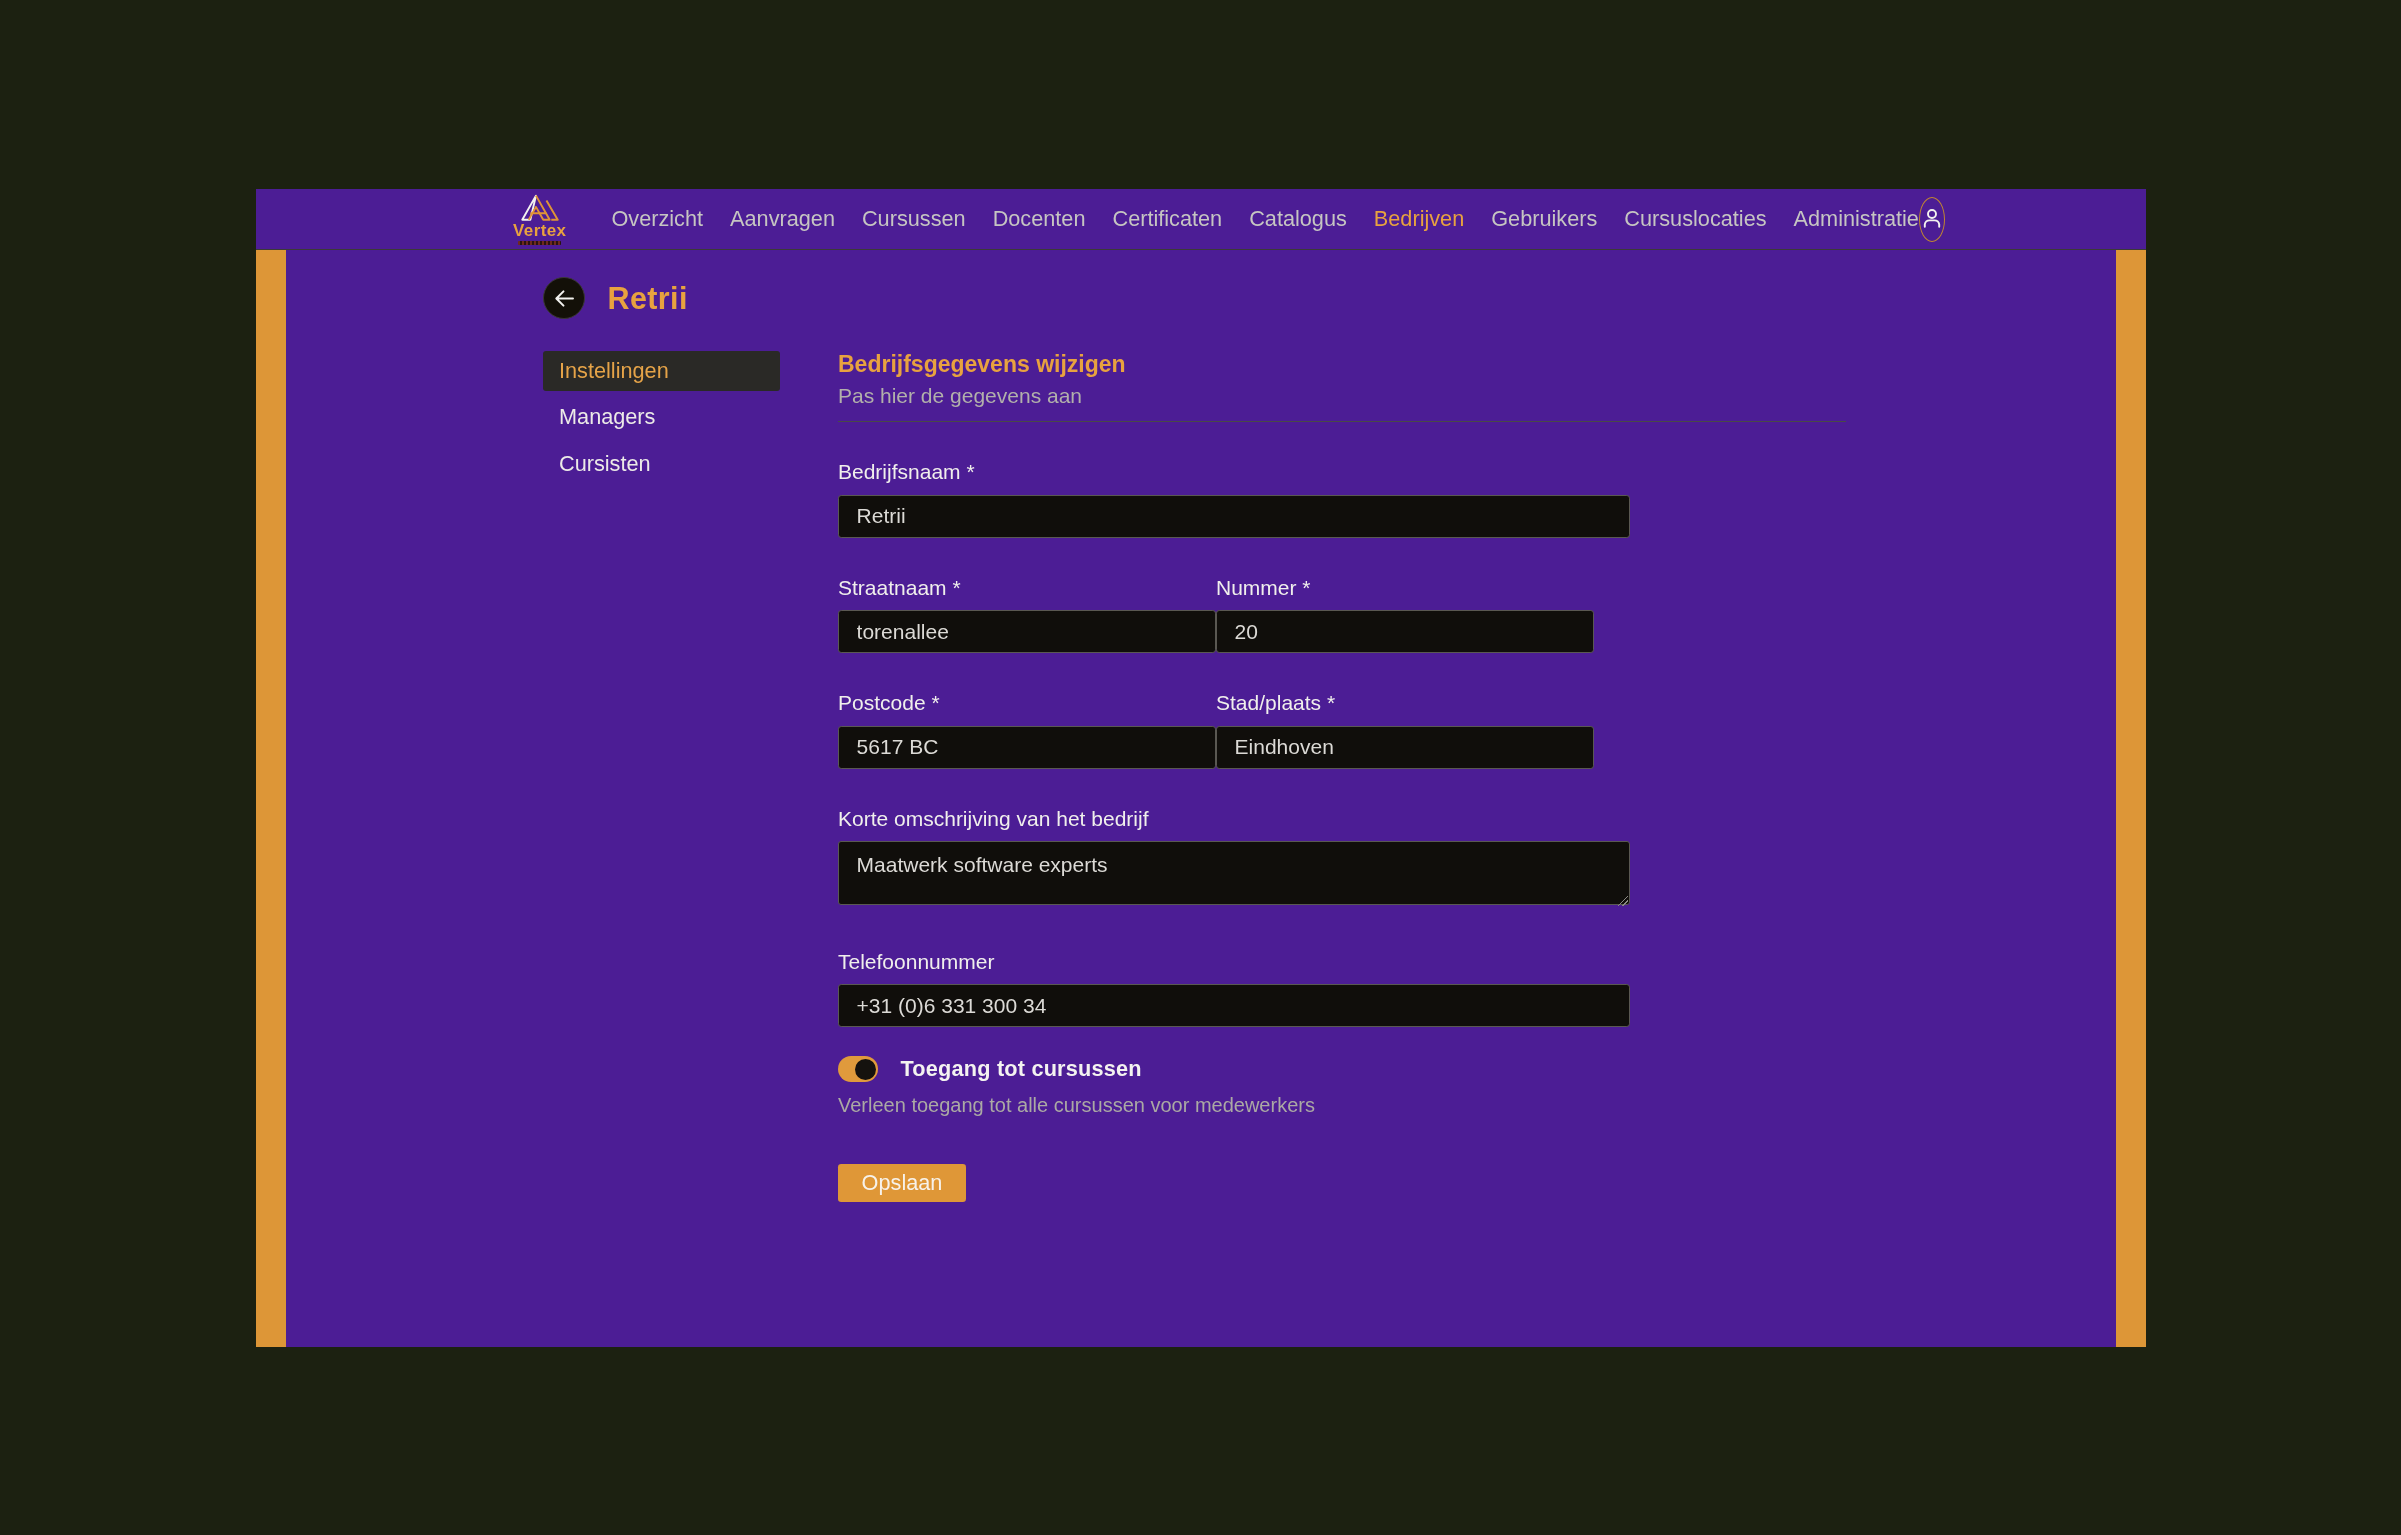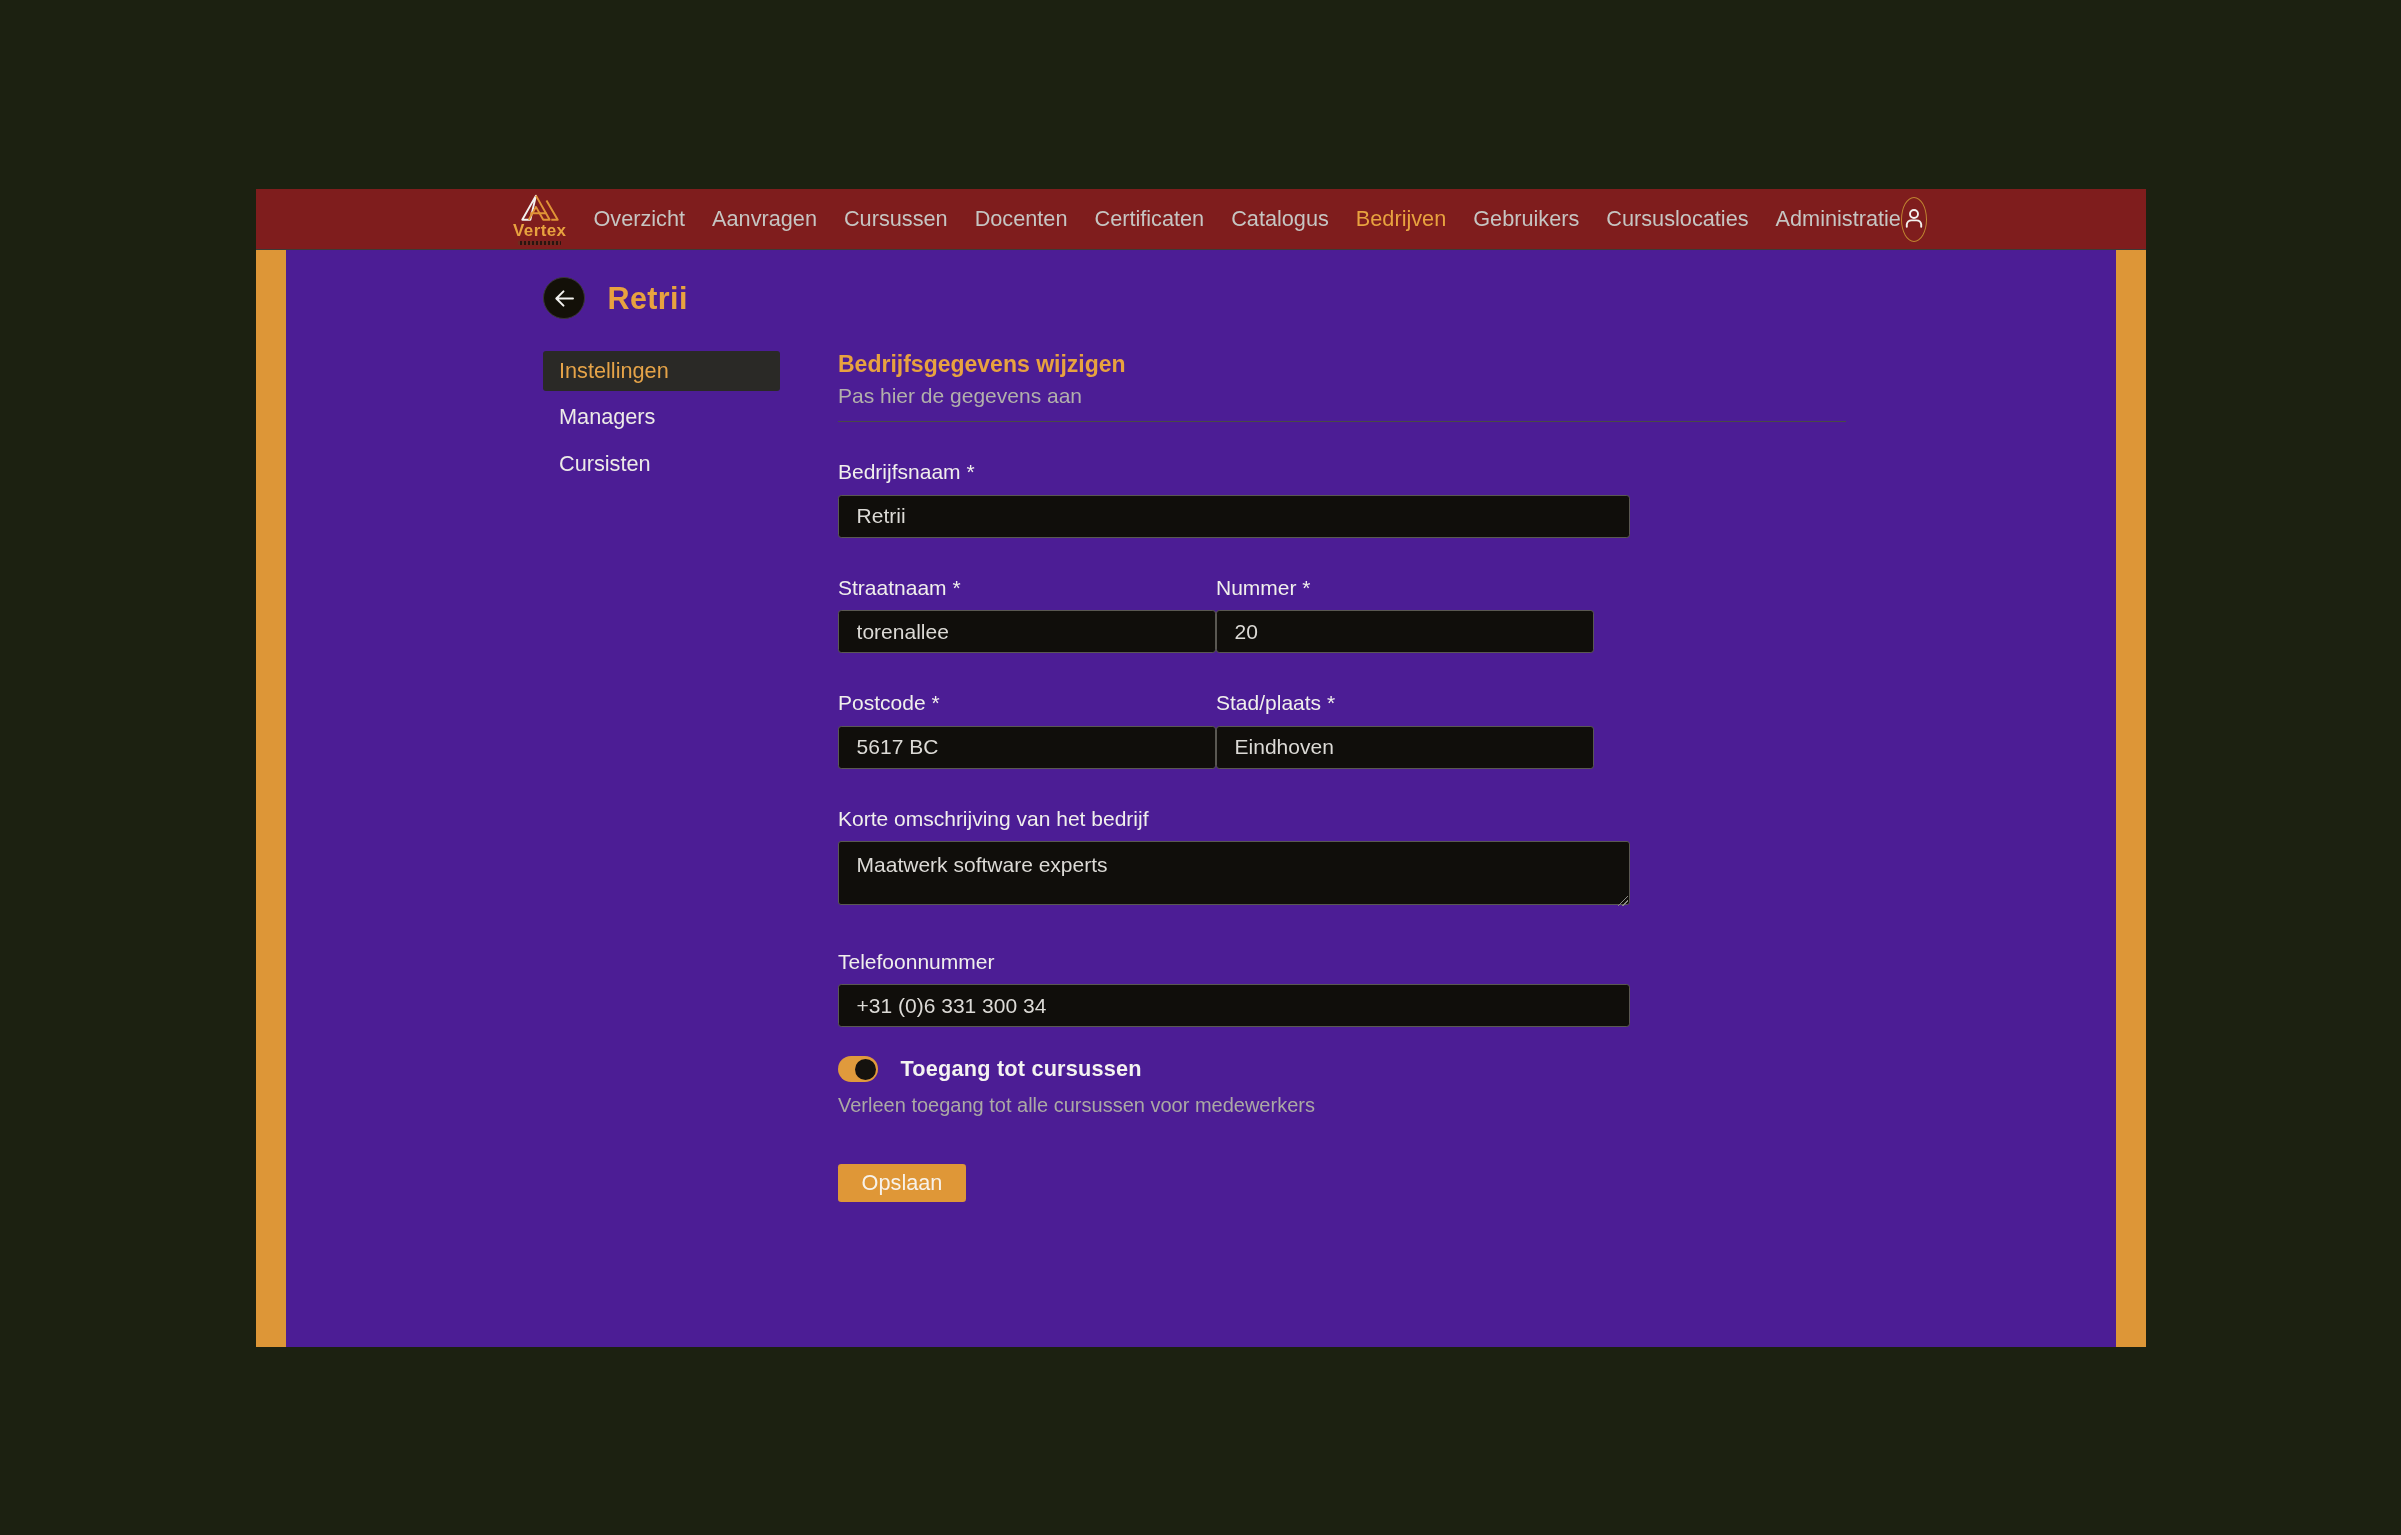--- a/index.html
+++ b/index.html
@@ -8,31 +8,31 @@
     background:#1c2111;
     font-family:"Liberation Sans","DejaVu Sans",sans-serif;
     overflow:hidden;
   }
   .app-window{
     position:absolute; left:256px; top:189px;
     width:1890px; height:1158px;
   }
   
   .navbar{
-    height:61px; background:#7f1d1d;
+    height:61px; background:#4c1d95;
     border-bottom:1.6px solid #3c3b36;
     display:flex; align-items:center;
     padding:0 253px 0 257px; box-sizing:border-box;
   }
   .logo{ display:flex; flex-direction:column; align-items:center; cursor:pointer; margin-top:1.6px;}
   .logo svg{ display:block; }
   .logo-word{ color:#e8a23f; font-weight:bold; font-size:17px; line-height:16px; letter-spacing:0.4px; }
   .logo-tagline{ width:43px; height:4.8px; margin-top:1.6px; border-radius:0.8px;
     background:repeating-linear-gradient(90deg,#6e2a1e 0 2.4px,#2a1410 2.4px 4px); filter:blur(0.5px); }
-  .nav-links{ display:flex; align-items:center; gap:27px; margin-left:27px; }
+  .nav-links{ display:flex; align-items:center; gap:27px; margin-left:45px; }
   .nav-link{ color:#c6c5c2; font-size:21.7px; cursor:pointer; white-space:nowrap; }
   .nav-link.active{ color:#e8a23f; }
   .avatar-btn{
     margin-left:auto; width:45px; height:45px; border-radius:50%;
     border:1.6px solid #c08631; display:flex; align-items:center; justify-content:center;
     cursor:pointer; box-sizing:border-box;
   }
   
   .content{
     height:1097px; background:#4c1d95;

